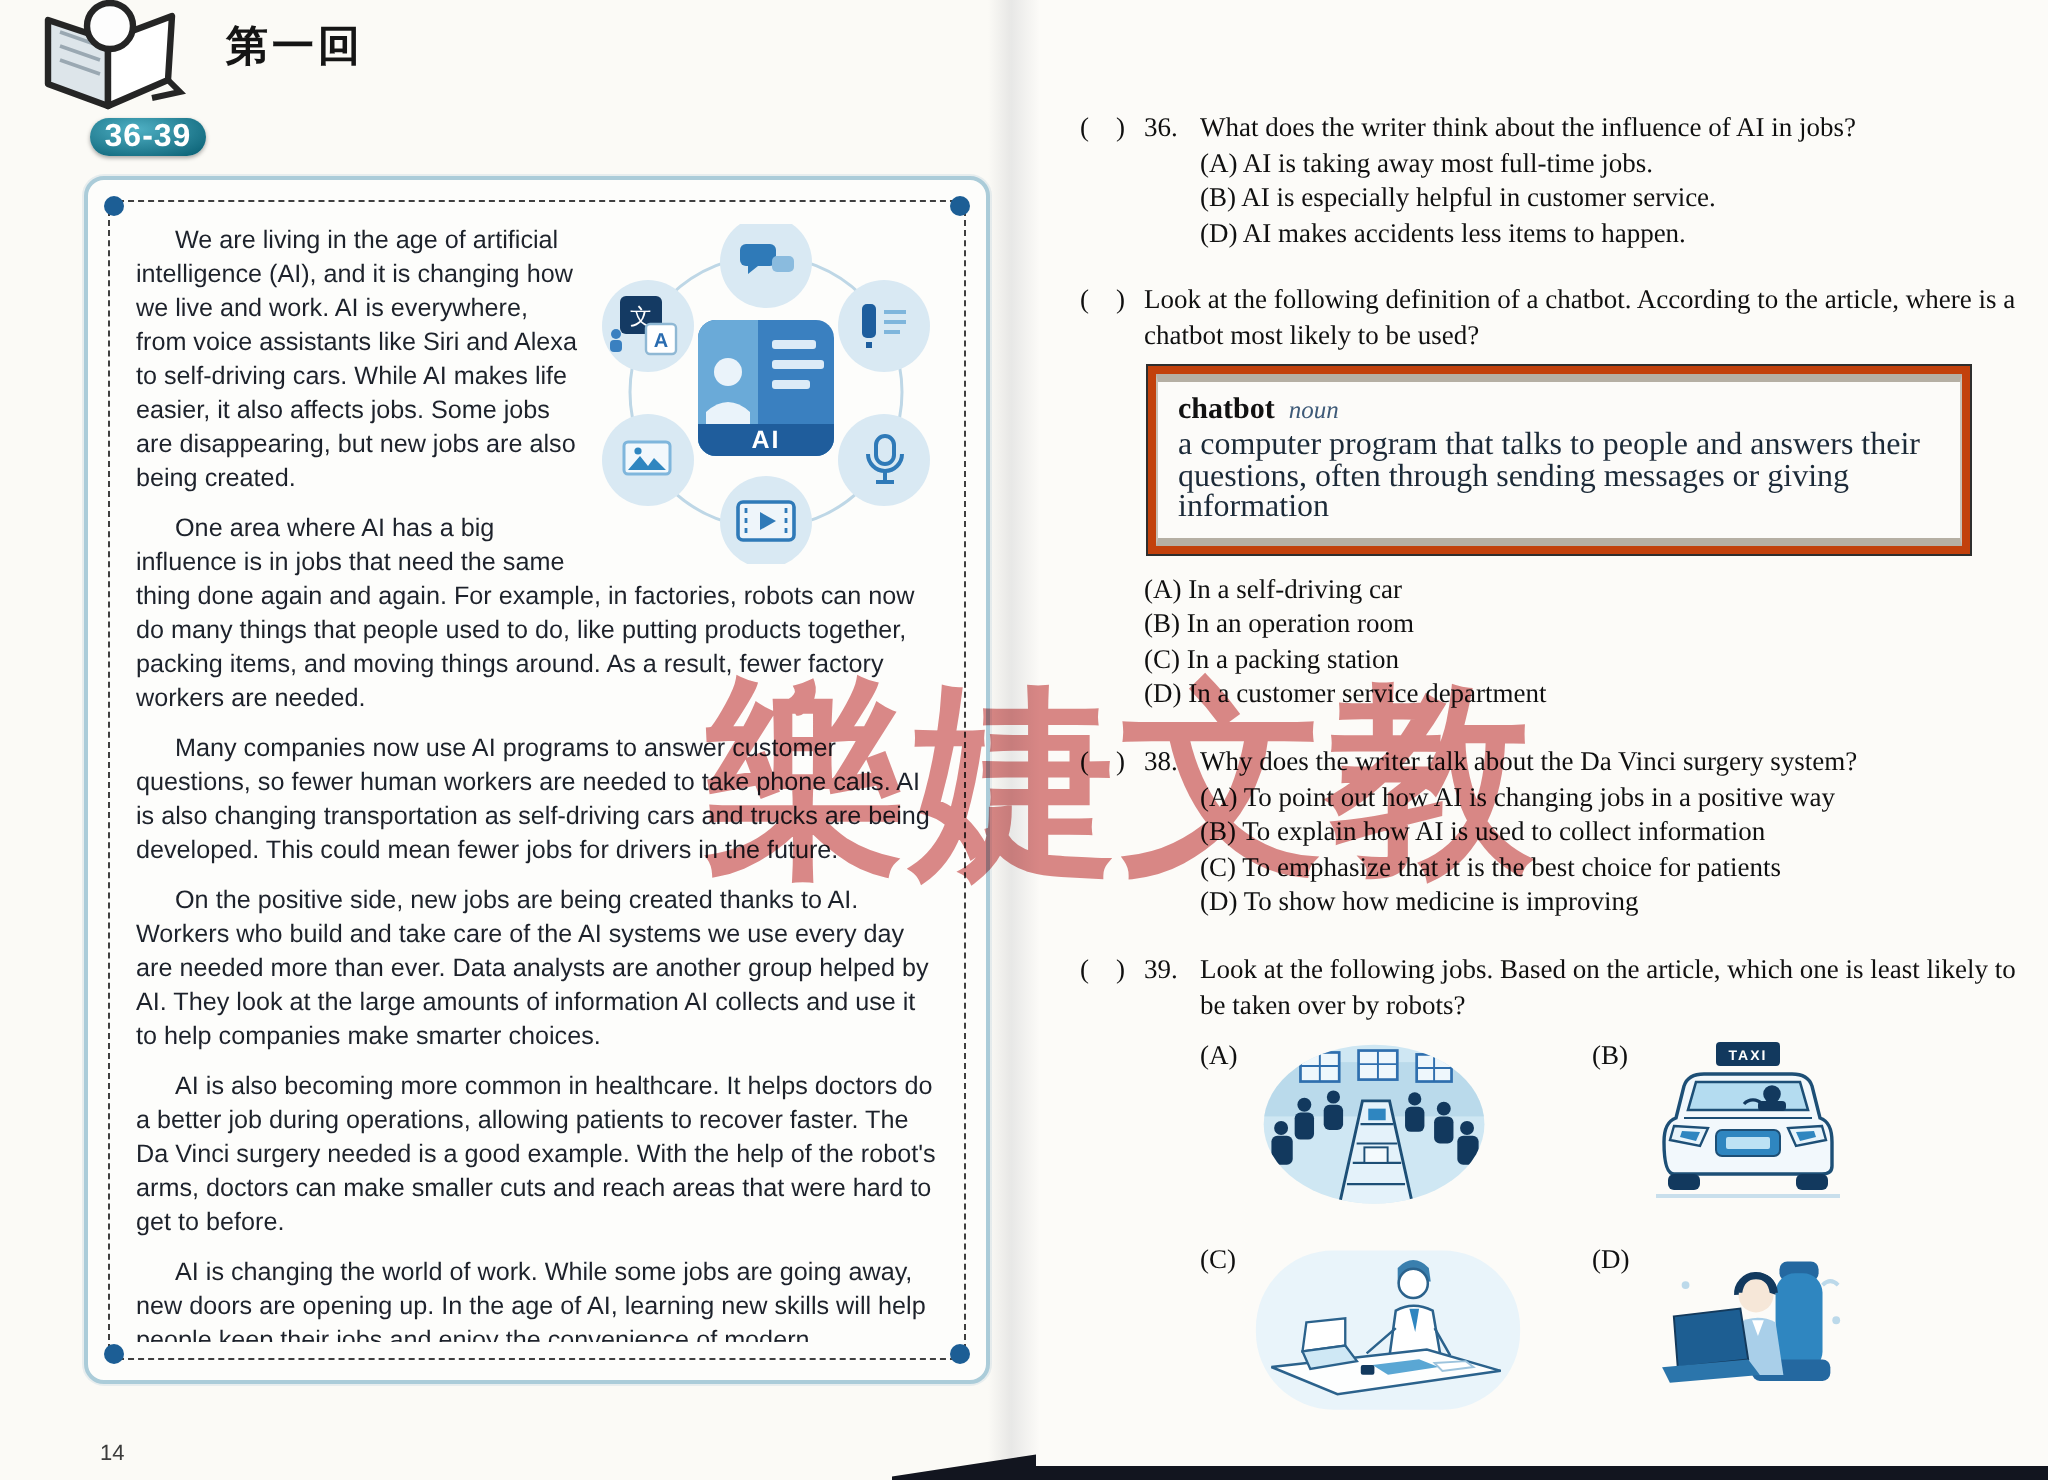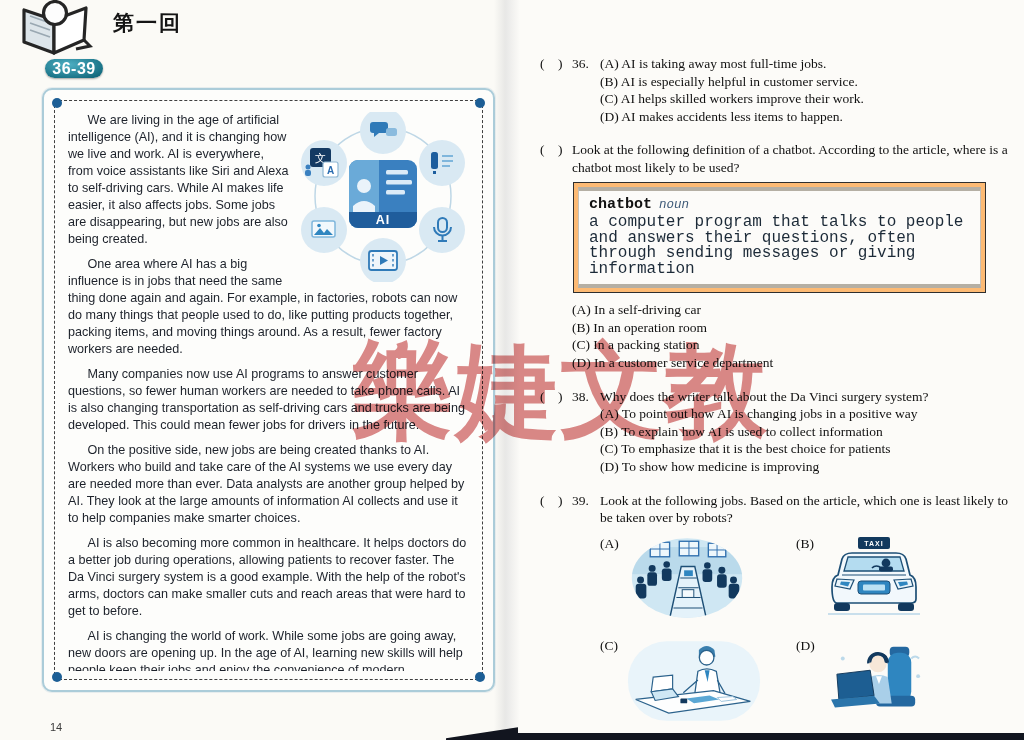--- a/index.html
+++ b/index.html
@@ -31,21 +31,21 @@
 
   
   .questions{position:absolute;left:35px;top:55px;width:470px;font-family:"Liberation Serif",serif;font-size:13.5px;line-height:17.6px;color:#101010;}
   .q{display:flex;margin-bottom:16px;}
   .qp{width:32px;flex:none;white-space:pre;}
   .qn{width:28px;flex:none;}
   .qc{flex:1;min-width:0;}
   .opt{margin:0;}
 
   
-  .defbox{border:1.6px solid #2e2e2e;background:#fdba74;padding:4px;margin:5px 24px 8px 1px;font-family:Liberation Mono, monospace;}
+  .defbox{border:1.6px solid #2e2e2e;background:#c2410c;padding:4px;margin:5px 24px 8px 1px;font-family:Liberation Serif, serif;}
   .defbox-inner{background:#fcfbf9;border:1px solid #c6c0b6;border-top:4px solid #b5afa4;border-bottom:4px solid #b5afa4;padding:5px 10px 7px;}
   .defhead{margin-bottom:1px;}
   .term{font-weight:700;font-size:15px;color:#111;}
   .pos{font-style:italic;font-size:12.5px;color:#3e5a78;margin-left:7px;}
   .deftext{font-size:16px;line-height:15.5px;color:#1c2a38;}
 
   
   .imggrid{display:grid;grid-template-columns:196px 1fr;grid-row-gap:12px;margin-top:8px;}
   .imgcell{display:flex;align-items:flex-start;gap:8px;}
   .imglabel{flex:none;}
@@ -142,40 +142,40 @@
                 <path d="M53 102 h68 v7 a9 9 0 0 1 -9 9 h-50 a9 9 0 0 1 -9 -9 z" fill="#1f5d9c"></path>
                 <text x="87" y="114" font-size="12.5" font-weight="bold" fill="#ffffff" text-anchor="middle" letter-spacing="1">AI</text>
               </g>
             </svg>
           </div>
 
           <p>We are living in the age of artificial intelligence (AI), and it is changing how we live and work. AI is everywhere, from voice assistants like Siri and Alexa to self-driving cars. While AI makes life easier, it also affects jobs. Some jobs are disappearing, but new jobs are also being created.</p>
           <p>One area where AI has a big influence is in jobs that need the same thing done again and again. For example, in factories, robots can now do many things that people used to do, like putting products together, packing items, and moving things around. As a result, fewer factory workers are needed.</p>
           <p>Many companies now use AI programs to answer customer questions, so fewer human workers are needed to take phone calls. AI is also changing transportation as self-driving cars and trucks are being developed. This could mean fewer jobs for drivers in the future.</p>
           <p>On the positive side, new jobs are being created thanks to AI. Workers who build and take care of the AI systems we use every day are needed more than ever. Data analysts are another group helped by AI. They look at the large amounts of information AI collects and use it to help companies make smarter choices.</p>
-          <p>AI is also becoming more common in healthcare. It helps doctors do a better job during operations, allowing patients to recover faster. The Da Vinci surgery system is a good example. With the help of the robot's arms, doctors can make smaller cuts and reach areas that were hard to get to before.</p>
+          <p>AI is also becoming more common in healthcare. It helps doctors do a better job during operations, allowing patients to recover faster. The Da Vinci surgery needed is a good example. With the help of the robot's arms, doctors can make smaller cuts and reach areas that were hard to get to before.</p>
           <p>AI is changing the world of work. While some jobs are going away, new doors are opening up. In the age of AI, learning new skills will help people keep their jobs and enjoy the convenience of modern technology.</p>
 
         </div>
       </div>
     </div>
 
     <div class="pagenum pn-left">14</div>
   </div>
 
   <div class="page page-right">
     <div class="questions">
 
       <div class="q">
         <span class="qp">(    )</span>
         <span class="qn">36.</span>
         <div class="qc">
+          <div class="qt">What does the writer think about the influence of AI in jobs?</div>
           <div class="opt">(A) AI is taking away most full-time jobs.</div>
           <div class="opt">(B) AI is especially helpful in customer service.</div>
-          <div class="opt">(C) AI helps skilled workers improve their work.</div>
           <div class="opt">(D) AI makes accidents less items to happen.</div>
         </div>
       </div>
 
       <div class="q">
         <span class="qp">(    )</span>
         <div class="qc">
           <div class="qt">Look at the following definition of a chatbot. According to the article, where is a chatbot most likely to be used?</div>
           <div class="defbox">
             <div class="defbox-inner">

